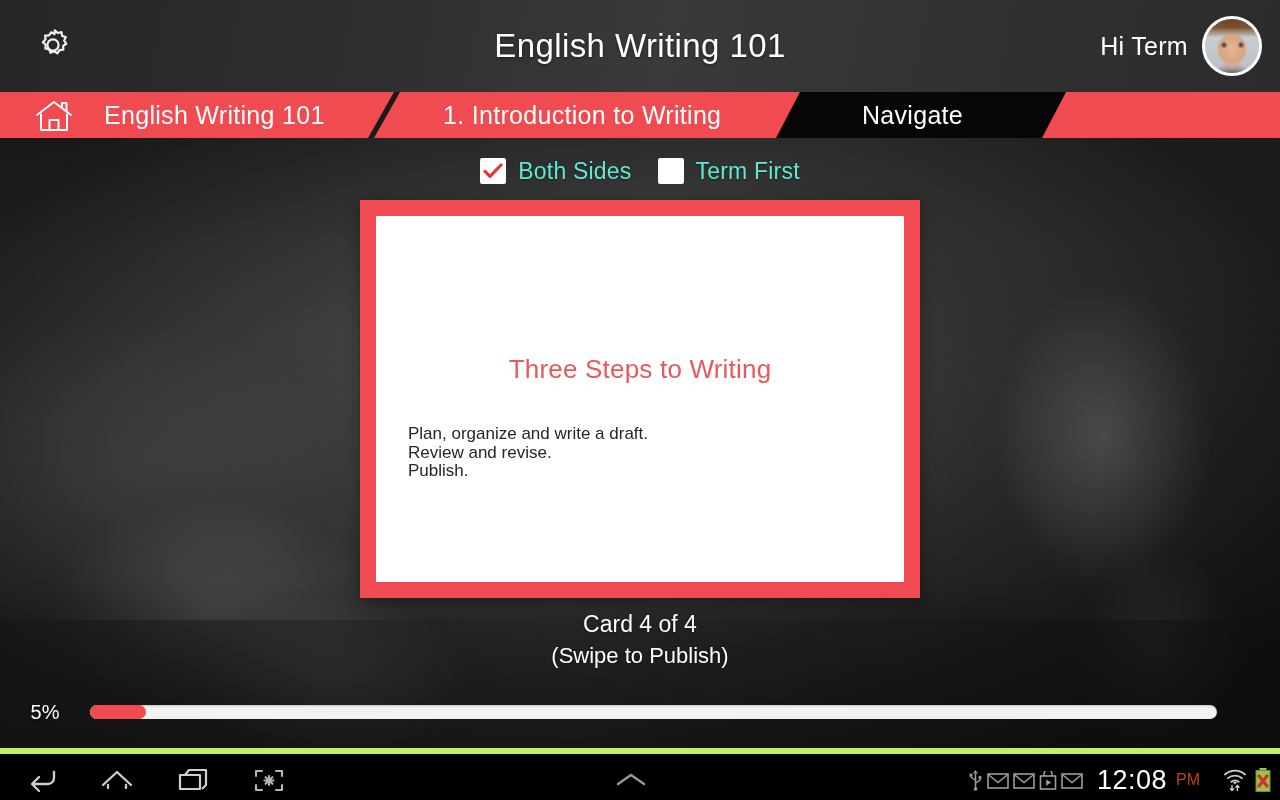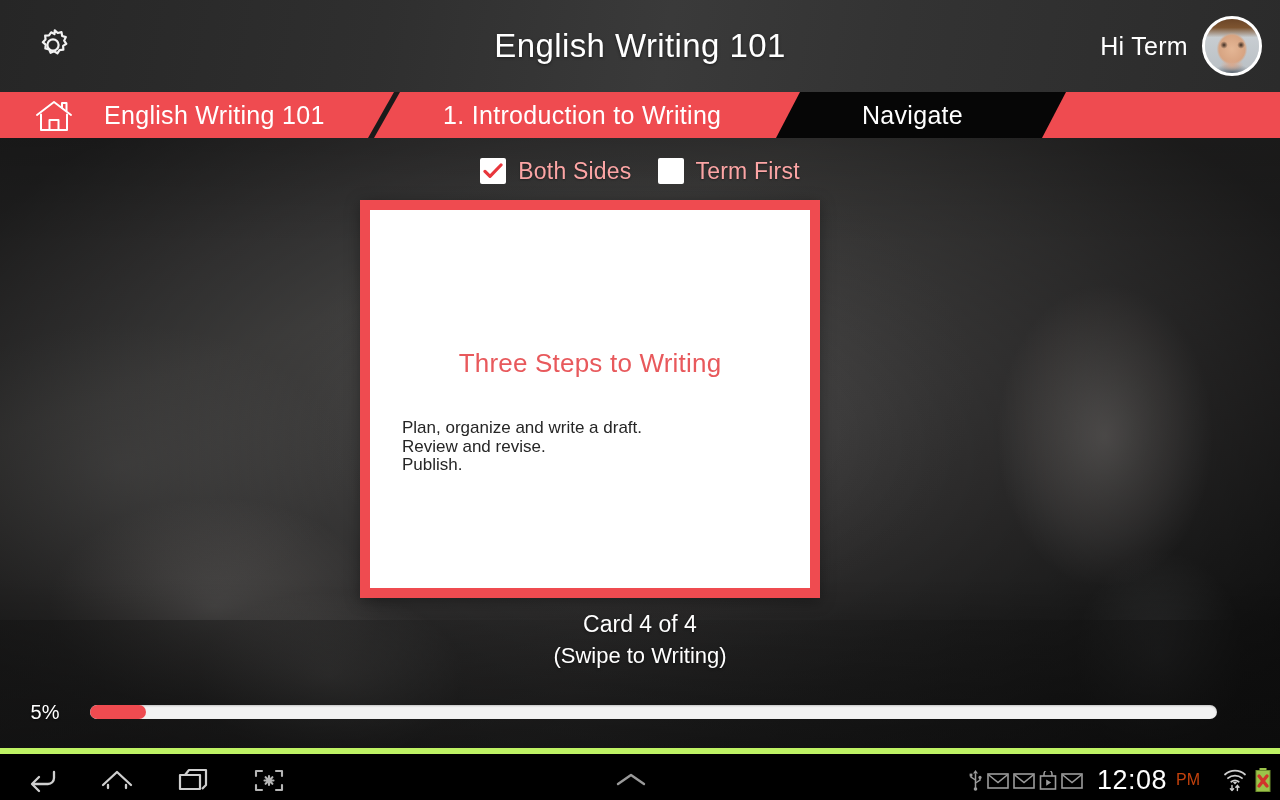--- a/index.html
+++ b/index.html
@@ -107,28 +107,28 @@
     position: absolute; left: 0; top: 154px; width: 1280px; height: 34px;
     display: flex; align-items: center; justify-content: center; gap: 26px;
   }
   .opt { display: flex; align-items: center; gap: 12px; cursor: pointer; }
   .cbox {
     width: 26px; height: 26px; background: #fff; border-radius: 2px;
     display: flex; align-items: center; justify-content: center; flex: 0 0 auto;
   }
   .cbox svg { display: block; }
   .opt-label {
-    color: #fca5a5; font-size: 23px; font-weight: 300; letter-spacing: 0.2px;
+    color: #5eead4; font-size: 23px; font-weight: 300; letter-spacing: 0.2px;
     text-shadow: 0 1px 2px rgba(0,0,0,0.35);
   }
 
   
   .card {
-    position: absolute; left: 360px; top: 200px; width: 460px; height: 398px;
-    background: #ef4b50; padding: 10px;
+    position: absolute; left: 360px; top: 200px; width: 560px; height: 398px;
+    background: #ef4b50; padding: 16px;
     box-shadow: 0 3px 14px rgba(0,0,0,0.35);
   }
   .card-inner {
     width: 100%; height: 100%; background: #fff;
     display: flex; flex-direction: column; align-items: center;
   }
   .card-title {
     margin-top: 138px; color: #e8595c;
     font-size: 26px; font-weight: 400; letter-spacing: 0.2px; text-align: center;
   }
@@ -254,21 +254,21 @@
       <div class="card-body">
         <div>Plan, organize and write a draft.</div>
         <div>Review and revise.</div>
         <div>Publish.</div>
       </div>
     </div>
   </div>
 
   <div class="caption">
     <div class="caption-main">Card 4 of 4</div>
-    <div class="caption-sub">(Swipe to Writing)</div>
+    <div class="caption-sub">(Swipe to Publish)</div>
   </div>
 
   <div class="progress-row">
     <div class="progress-pct">5%</div>
     <div class="progress-track">
       <div class="progress-fill" id="progress-fill" style="width: 5%;"></div>
     </div>
   </div>
 
   <div class="sysbar">

